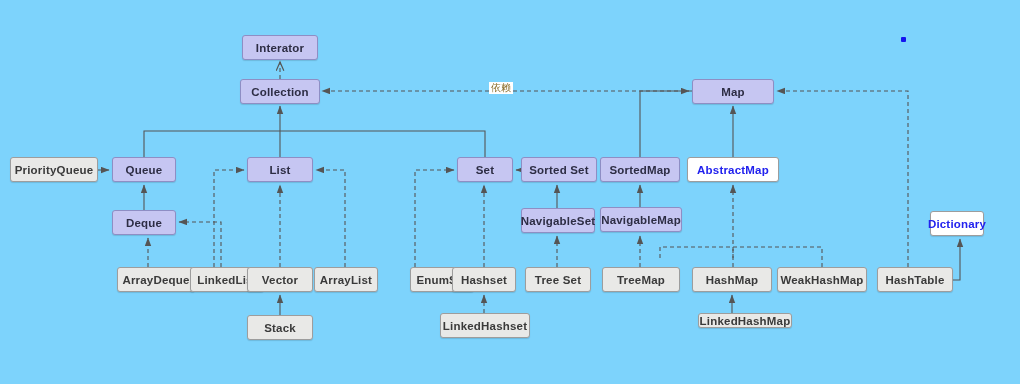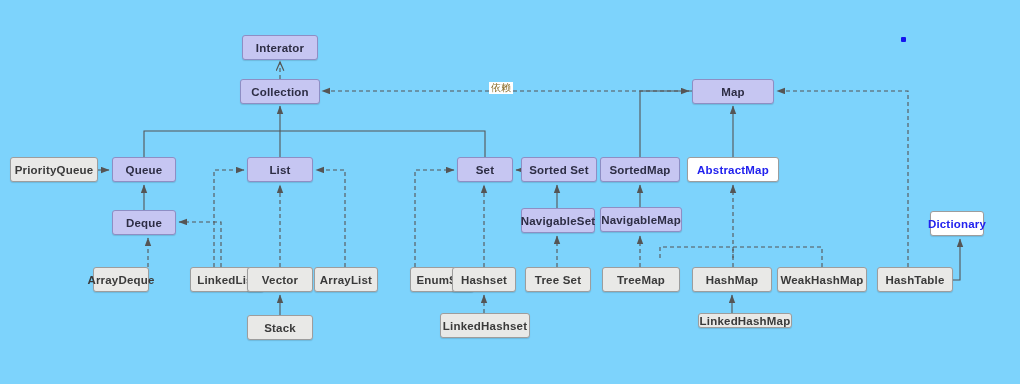--- a/index.html
+++ b/index.html
@@ -101,21 +101,21 @@
       <div class="node iface" style="left: 112px; top: 157px; width: 64px; height: 25px;">Queue</div>
       <div class="node iface" style="left: 247px; top: 157px; width: 66px; height: 25px;">List</div>
       <div class="node iface" style="left: 457px; top: 157px; width: 56px; height: 25px;">Set</div>
       <div class="node iface" style="left: 521px; top: 157px; width: 76px; height: 25px;">Sorted Set</div>
       <div class="node iface" style="left: 600px; top: 157px; width: 80px; height: 25px;">SortedMap</div>
       <div class="node abst" style="left: 687px; top: 157px; width: 92px; height: 25px;">AbstractMap</div>
       <div class="node iface" style="left: 112px; top: 210px; width: 64px; height: 25px;">Deque</div>
       <div class="node iface" style="left: 521px; top: 208px; width: 74px; height: 25px;">NavigableSet</div>
       <div class="node iface" style="left: 600px; top: 207px; width: 82px; height: 25px;">NavigableMap</div>
       <div class="node abst" style="left: 921px; top: 211px; width: 54px; height: 25px; margin-left: 9px;">Dictionary</div>
-      <div class="node impl" style="left: 93px; top: 267px; width: 56px; height: 25px;">ArrayDeque</div>
+      <div class="node impl" style="left: 117px; top: 267px; width: 78px; height: 25px;">ArrayDeque</div>
       <div class="node impl" style="left: 190px; top: 267px; width: 74px; height: 25px;">LinkedList</div>
       <div class="node impl" style="left: 247px; top: 267px; width: 66px; height: 25px;">Vector</div>
       <div class="node impl" style="left: 314px; top: 267px; width: 64px; height: 25px;">ArrayList</div>
       <div class="node impl" style="left: 383px; top: 267px; width: 64px; height: 25px; margin-left: 27px;">EnumSet</div>
       <div class="node impl" style="left: 452px; top: 267px; width: 64px; height: 25px;">Hashset</div>
       <div class="node impl" style="left: 525px; top: 267px; width: 66px; height: 25px;">Tree Set</div>
       <div class="node impl" style="left: 602px; top: 267px; width: 78px; height: 25px;">TreeMap</div>
       <div class="node impl" style="left: 692px; top: 267px; width: 80px; height: 25px;">HashMap</div>
       <div class="node impl" style="left: 777px; top: 267px; width: 90px; height: 25px; text-align: right;">WeakHashMap</div>
       <div class="node impl" style="left: 877px; top: 267px; width: 76px; height: 25px;">HashTable</div>

